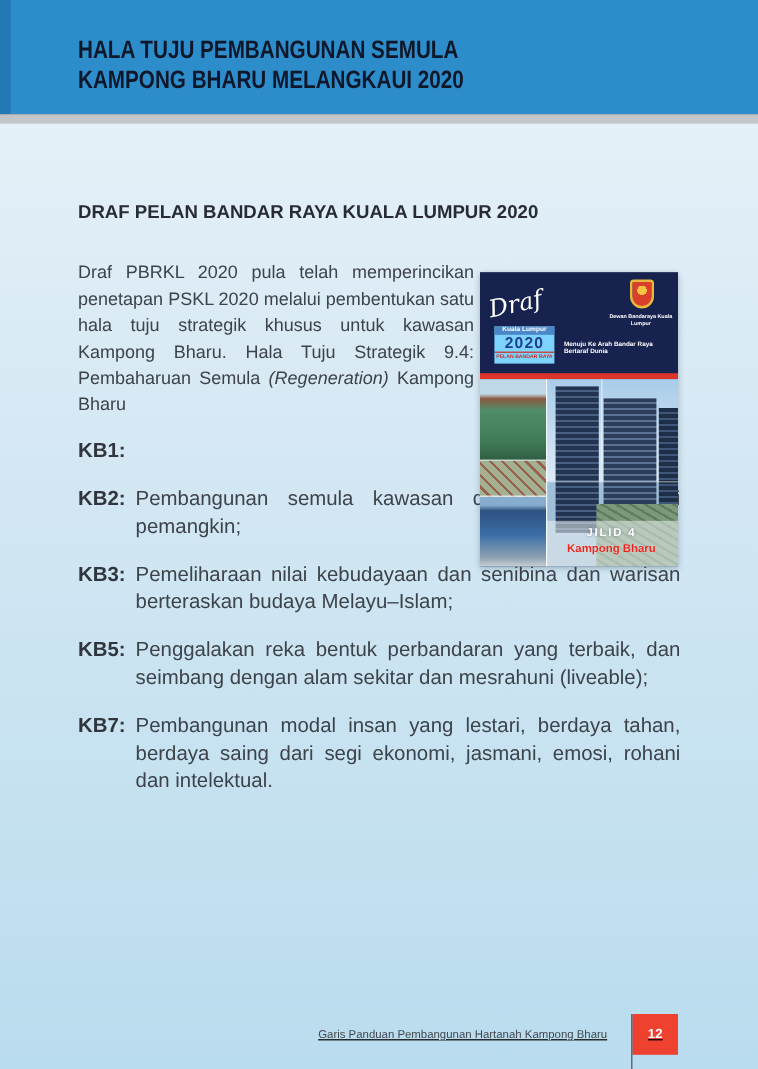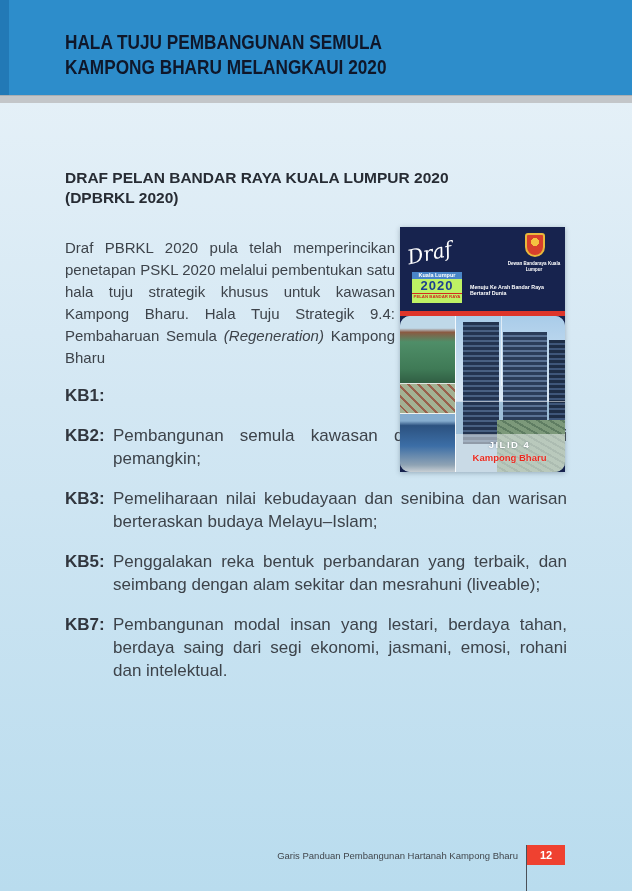--- a/index.html
+++ b/index.html
@@ -34,32 +34,32 @@
          box-shadow:0 1px 5px rgba(20,40,60,.3);background:#17234E;}
   .cover-top{position:absolute;top:0;left:0;right:0;height:84px;background:#17234E;}
   .draf{position:absolute;left:7px;top:14px;color:#fff;
         font-family:"DejaVu Serif",serif;font-style:italic;font-size:20px;
         transform:rotate(-12deg);}
   .crest{position:absolute;right:20px;top:6px;width:20px;height:24px;
          background:radial-gradient(circle at 50% 35%,#F4C340 0 4px,#D8402C 4px);
          border:2px solid #E8B93C;border-radius:3px 3px 10px 10px;box-sizing:border-box;}
   .crest-caption{position:absolute;right:2px;top:34px;width:58px;color:#FFF;
                  font-size:4.5px;line-height:5.5px;text-align:center;font-weight:700;}
-  .logo-box{position:absolute;left:12px;top:45px;width:50px;height:31px;background:#bef264;
+  .logo-box{position:absolute;left:12px;top:45px;width:50px;height:31px;background:#7dd3fc;
             display:flex;flex-direction:column;overflow:hidden;}
   .logo-city{background:#4A86C8;color:#FFF;font-size:5.5px;font-weight:700;
              text-align:center;line-height:7px;}
   .logo-year{color:#1D3F8F;font-weight:700;font-size:13px;line-height:14px;text-align:center;
              letter-spacing:1px;}
   .logo-sub{color:#D42B20;font-size:4.3px;font-weight:700;text-align:center;line-height:6px;
             border-top:1px solid #D42B20;}
   .tagline{position:absolute;left:70px;top:57px;right:3px;color:#FFF;font-size:5.3px;
            line-height:6px;font-weight:700;}
   .red-stripe{position:absolute;top:84px;left:0;right:0;height:5px;background:#DE352B;}
-  .photos{position:absolute;top:89px;left:0;right:0;bottom:0;overflow:hidden;background:#9FBFD8;border-radius:10px;}
+  .photos{position:absolute;top:89px;left:0;right:0;bottom:0;overflow:hidden;background:#9FBFD8;}
   .sky{position:absolute;left:55px;top:0;right:0;height:85px;
        background:linear-gradient(180deg,#A9CCE9 0%,#DDEAF6 100%);}
   .green-house{position:absolute;left:0;top:0;width:55px;height:68px;
        background:linear-gradient(180deg,#BFD8E8 0%,#BFD8E8 18%,#8A5A42 24%,#4F8E68 38%,#3F7A56 78%,#2F5C42 100%);}
   .hillside{position:absolute;left:0;top:68px;width:55px;height:30px;
        background:repeating-linear-gradient(45deg,#A3B193 0 5px,#99604C 5px 7px);}
   .blue-house{position:absolute;left:0;top:98px;width:55px;height:58px;
        background:linear-gradient(180deg,#86ADCF 0%,#86ADCF 12%,#2C5280 20%,#3C6EA6 55%,#8FA3B4 88%,#C8CFD4 100%);}
   .tower-a{position:absolute;left:63px;top:6px;width:36px;height:122px;
        background:repeating-linear-gradient(180deg,#233450 0 3px,#486082 3px 5px);}
@@ -77,23 +77,23 @@
   .vol-title{color:#E8281E;font-size:9.5px;font-weight:700;line-height:13px;
          text-shadow:0 0 1px rgba(255,255,255,.8);}
   .seam-v{position:absolute;left:55px;top:0;bottom:0;width:1px;background:rgba(255,255,255,.85);}
   .seam-v2{position:absolute;left:101px;top:0;height:70px;width:1px;background:rgba(255,255,255,.6);}
   .seam-h1{position:absolute;left:0;width:55px;top:67px;height:1px;background:rgba(255,255,255,.85);}
   .seam-h2{position:absolute;left:0;width:55px;top:97px;height:1px;background:rgba(255,255,255,.85);}
   .seam-h3{position:absolute;left:55px;right:0;top:85px;height:1px;background:rgba(255,255,255,.5);}
 
   
   .footer{position:absolute;top:845px;left:0;right:67px;display:flex;
-          justify-content:flex-end;align-items:center;gap:9px;}
+          justify-content:flex-end;align-items:center;gap:21px;text-decoration:underline;}
   .footer-text{color:#42474D;font-size:9.5px;}
-  .page-num-box{width:38px;height:20px;background:#EF4130;color:#FFF;font-size:11px;
+  .page-num-box{width:38px;height:34px;background:#EF4130;color:#FFF;font-size:11px;
                 font-weight:700;display:flex;align-items:center;justify-content:center;}
   .folio-line{position:absolute;top:845px;right:105px;width:1px;height:46px;background:#4A5058;}
 </style>
 </head>
 <body>
 
 <div class="page">
 
   <div class="header">
     <div class="edge"></div>
@@ -101,21 +101,20 @@
       <div class="header-line">HALA TUJU PEMBANGUNAN SEMULA</div>
       <div class="header-line">KAMPONG BHARU MELANGKAUI 2020</div>
     </div>
   </div>
   <div class="gray-band"></div>
 
   <div class="content">
 
     <div class="section-title">
       <div>DRAF PELAN BANDAR RAYA KUALA LUMPUR 2020</div>
-      <div>(DPBRKL 2020)</div>
     </div>
 
     <p class="intro"><span>Draf PBRKL 2020 pula telah memperincikan penetapan PSKL 2020 melalui pembentukan satu hala tuju strategik khusus untuk kawasan Kampong Bharu. Hala Tuju Strategik 9.4: Pembaharuan Semula </span><span class="it">(Regeneration)</span><span> Kampong Bharu</span></p>
 
     <div class="kb-list">
       <div class="kb-item narrow">
         <span class="kb-label">KB1:</span>
       </div>
       <div class="kb-item">
         <span class="kb-label">KB2:</span>

